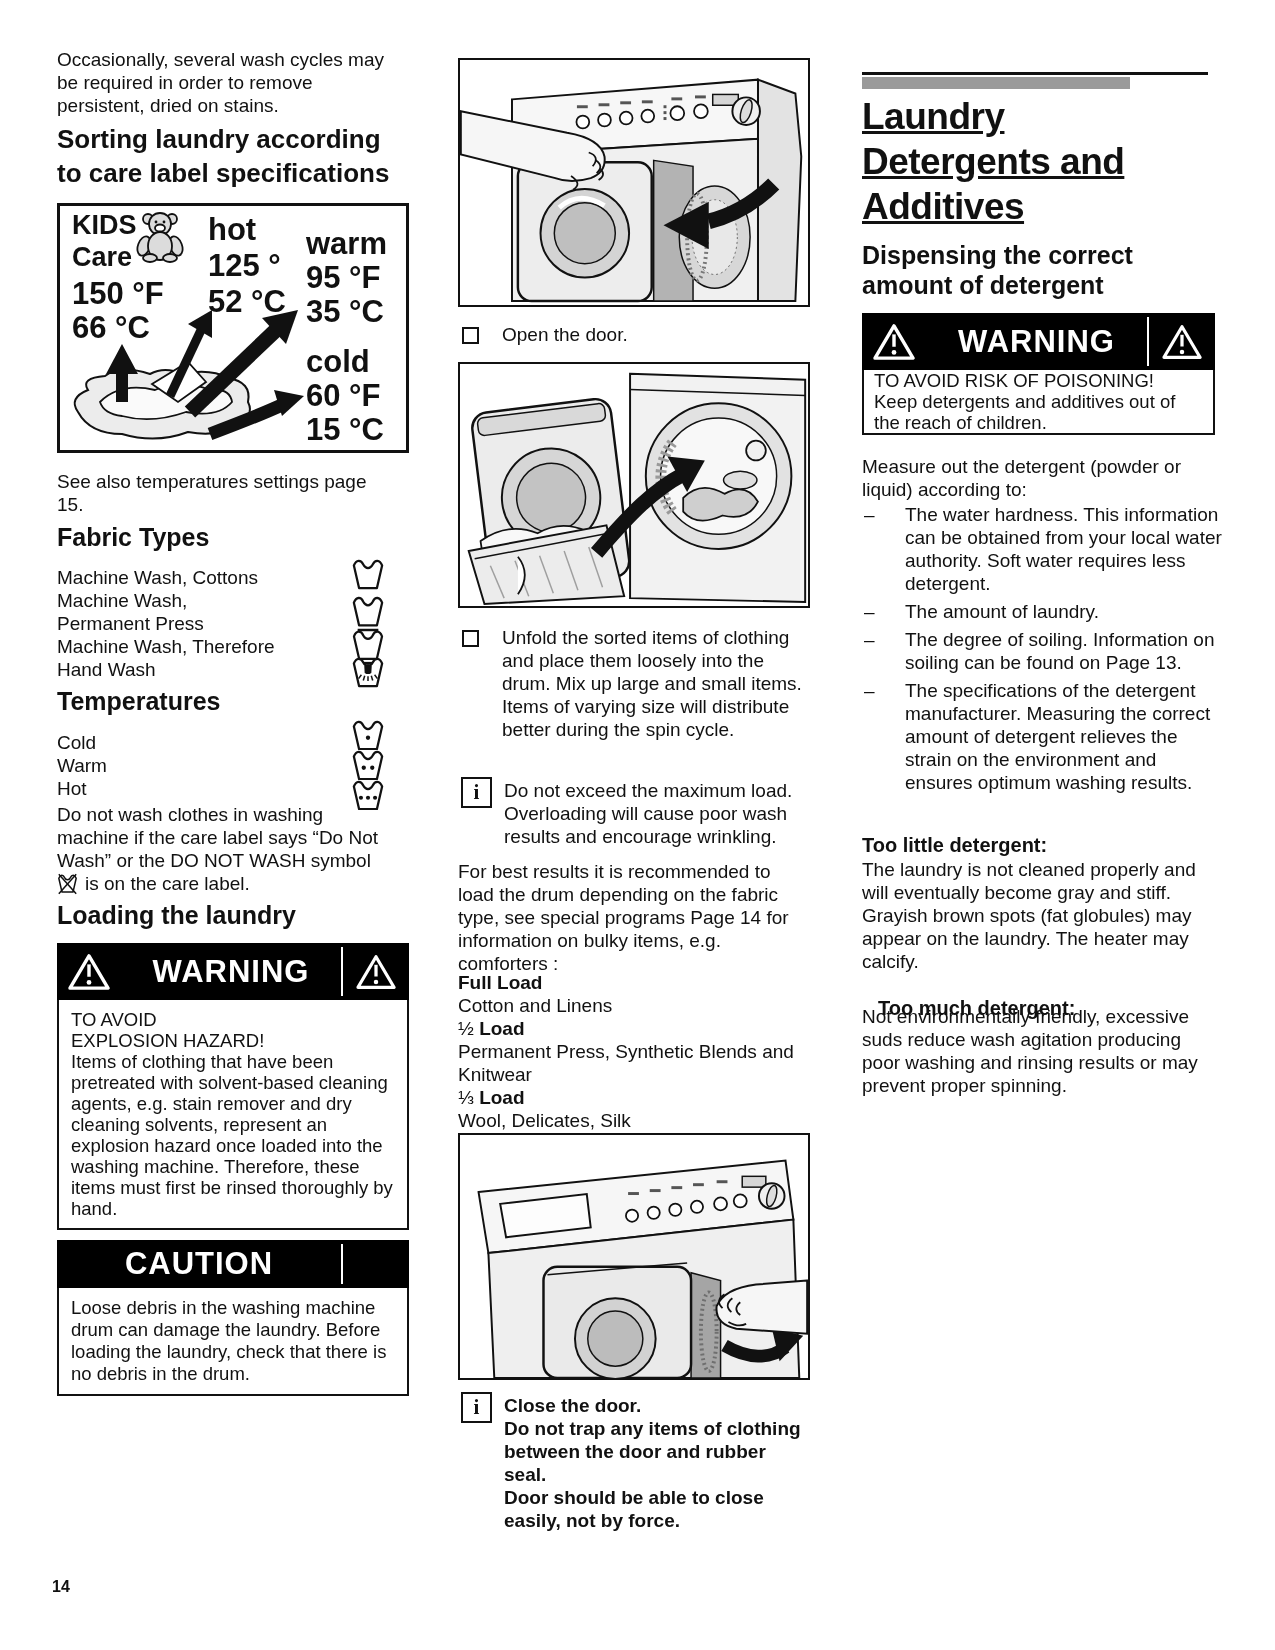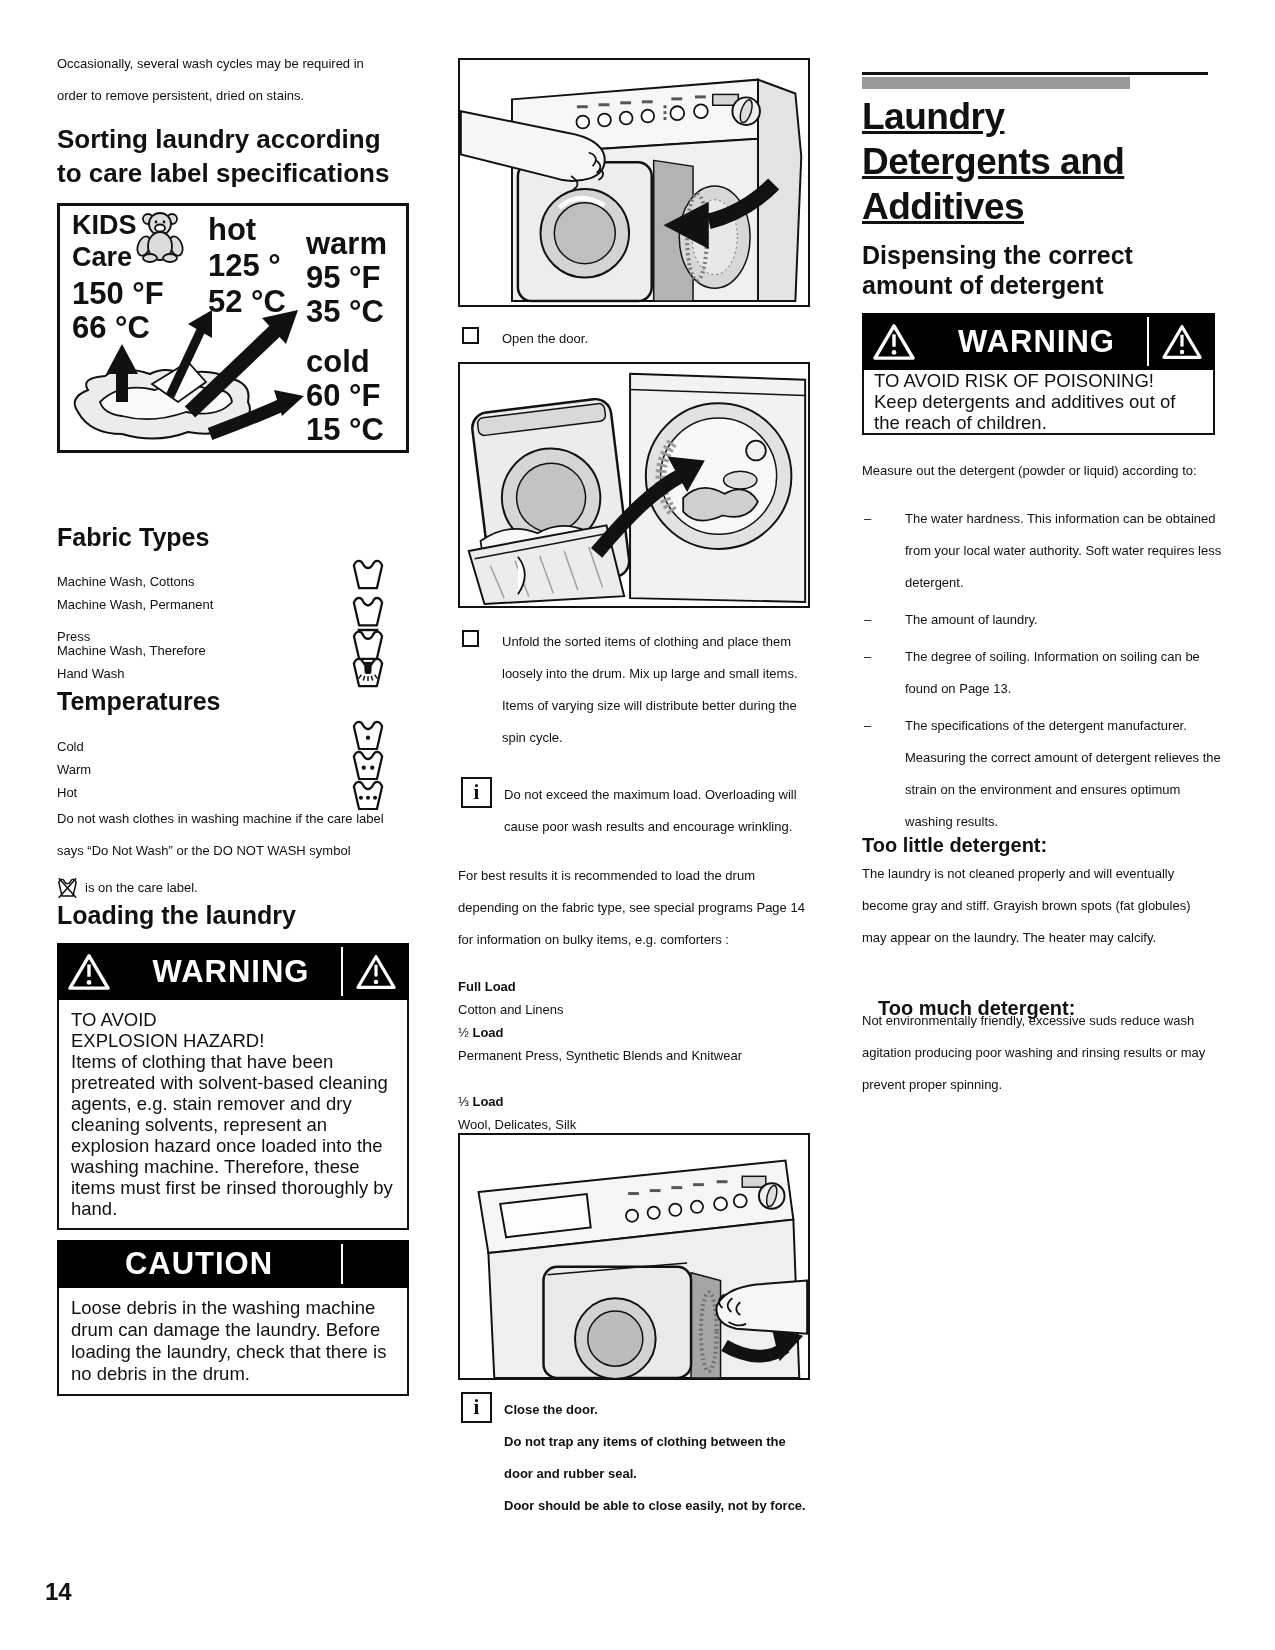--- a/index.html
+++ b/index.html
@@ -1,19 +1,19 @@
 <!DOCTYPE html>
 <html><head>
 <meta charset="utf-8">
 <style>
   html,body{margin:0;padding:0;background:#e8e8e8;}
   .page{position:relative;width:1275px;height:1650px;background:#ffffff;overflow:hidden;
         font-family:"Liberation Sans","DejaVu Sans",sans-serif;color:#111;}
   .abs{position:absolute;}
-  .body{font-size:13px;line-height:32px;color:#111;}
+  .body{font-size:19px;line-height:23px;color:#111;}
   .b{font-weight:bold;}
   .prewrap{white-space:pre-line;}
   .h2{font-size:26px;line-height:34px;font-weight:bold;}
   .h1{font-size:37px;line-height:45px;font-weight:bold;letter-spacing:-0.5px;text-decoration:underline;}
   .h3{font-size:25px;line-height:30px;font-weight:bold;}
   .h4{font-size:20px;line-height:24px;font-weight:bold;}
   .figure{border:2px solid #111;background:#fff;}
   .cbx{display:inline-block;width:13px;height:13px;border:2.4px solid #111;background:#fff;}
   .ibox{width:27px;height:27px;border:2.5px solid #111;display:flex;align-items:center;justify-content:center;
         font-family:"Liberation Serif","DejaVu Serif",serif;font-weight:bold;font-size:21px;}
@@ -95,20 +95,21 @@
     <span class="cl lg" style="left:148px;top:44px">125 °</span>
     <span class="cl lg" style="left:148px;top:80px">52 °C</span>
     <span class="cl lg" style="left:246px;top:22px">warm</span>
     <span class="cl lg" style="left:246px;top:56px">95 °F</span>
     <span class="cl lg" style="left:246px;top:90px">35 °C</span>
     <span class="cl lg" style="left:246px;top:140px">cold</span>
     <span class="cl lg" style="left:246px;top:174px">60 °F</span>
     <span class="cl lg" style="left:246px;top:208px">15 °C</span>
   </div>
 
+  <p class="abs body" style="left:57px;top:470px;width:340px;margin:0">See also temperatures settings page 15.</p>
 
   <h3 class="abs h3" style="left:57px;top:522px;margin:0">Fabric Types</h3>
 
   <div class="abs body" style="left:57px;top:566px;white-space:nowrap">Machine Wash, Cottons</div>
   <div class="abs body" style="left:57px;top:589px;width:165px">Machine Wash, Permanent Press</div>
   <div class="abs body" style="left:57px;top:635px;white-space:nowrap">Machine Wash, Therefore</div>
   <div class="abs body" style="left:57px;top:658px;white-space:nowrap">Hand Wash</div>
 
   <svg class="abs" style="left:352px;top:556px" width="32" height="36" viewBox="0 0 34 36">
     <use href="#tubP" fill="#fff" stroke="#111" stroke-width="2.4" stroke-linejoin="round"></use>
@@ -190,21 +191,21 @@
 
   <div class="abs warnbox" style="left:57px;top:1240px;width:352px">
     <div class="hd" style="height:48px">
       <span class="ttl">CAUTION</span>
       <span class="div"></span>
       <span class="endcap"></span>
     </div>
     <div class="bd" style="line-height:22px">Loose debris in the washing machine drum can damage the laundry. Before loading the laundry, check that there is no debris in the drum.</div>
   </div>
 
-  <div class="abs" style="left:45px;top:1578px;font-size:24px;font-weight:bold">14</div>
+  <div class="abs" style="left:52px;top:1578px;font-size:16px;font-weight:bold">14</div>
 
   <div class="abs figure" style="left:458px;top:58px;width:348px;height:245px">
     <svg width="348" height="245" viewBox="0 0 352 249">
       <path d="M302 20 L340 34 L346 98 L340 245 L302 245 Z" fill="#e3e3e3" stroke="#111" stroke-width="2"></path>
       <path d="M52 40 L302 20 L302 80 L52 96 Z" fill="#f7f7f7" stroke="#111" stroke-width="2"></path>
       <g fill="#555">
         <rect x="118" y="46" width="11" height="3"></rect>
           <rect x="140" y="44" width="11" height="3"></rect>
         <rect x="162" y="42" width="11" height="3"></rect>
           <rect x="184" y="41" width="11" height="3"></rect>

